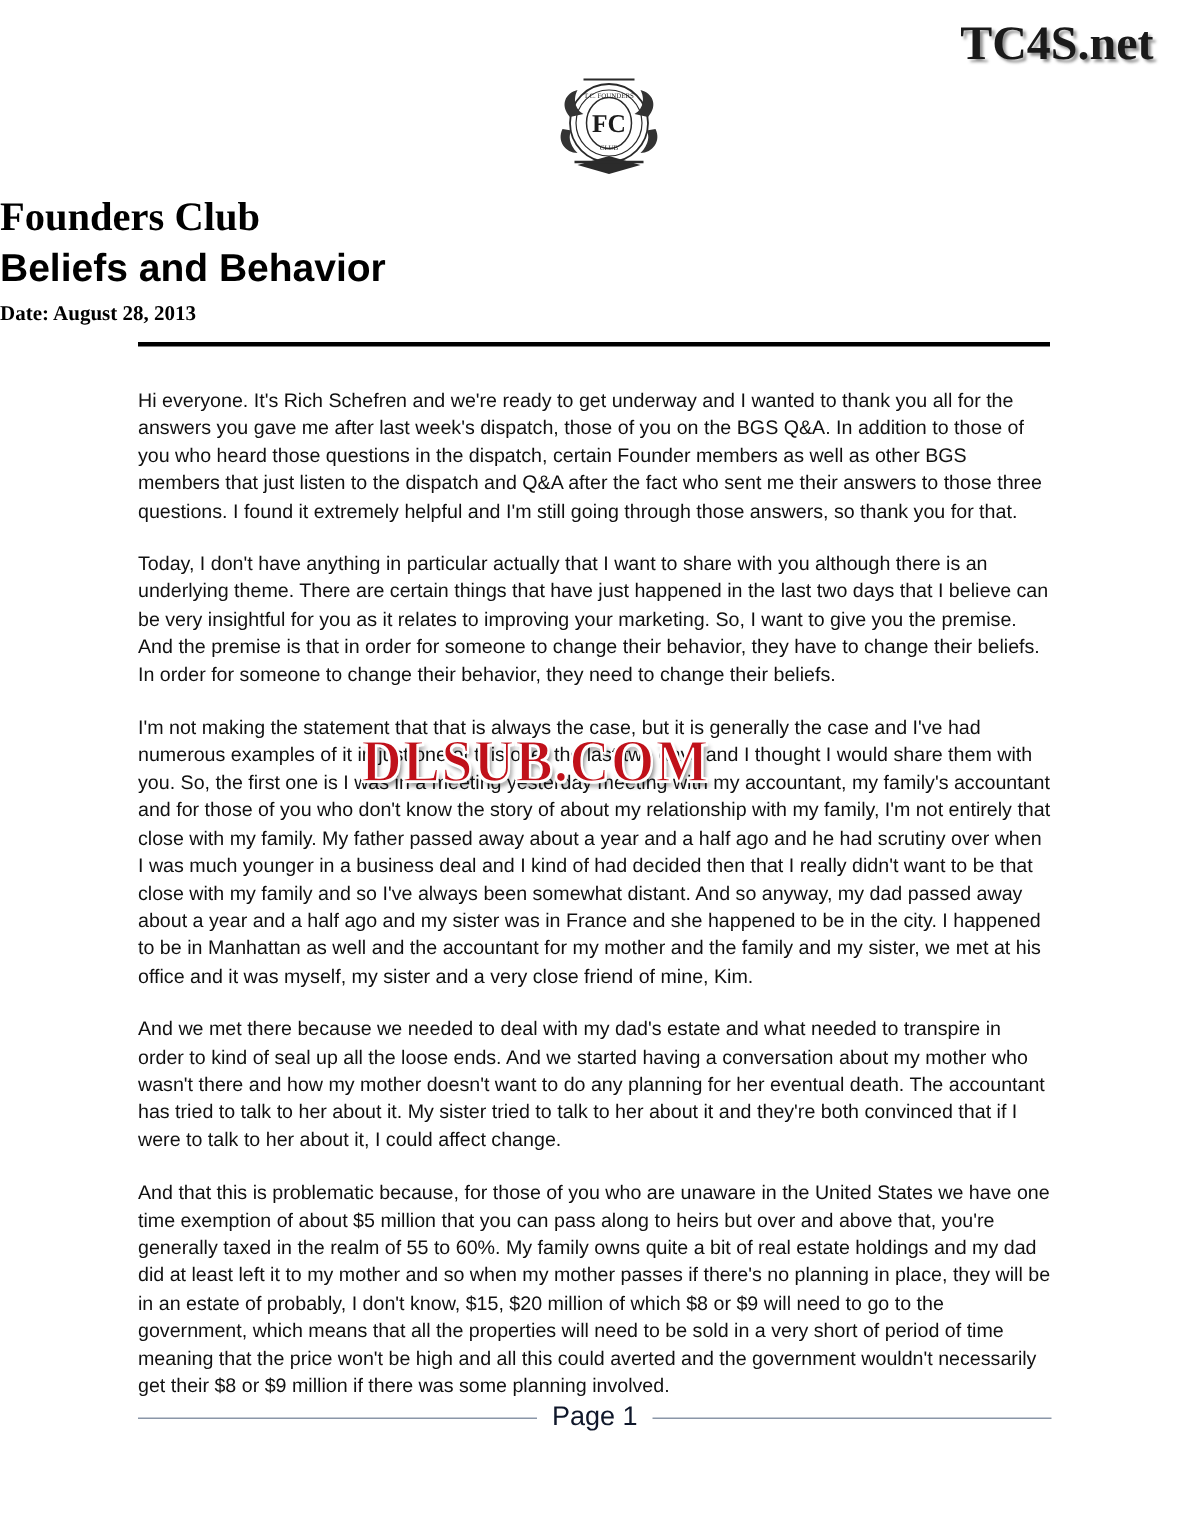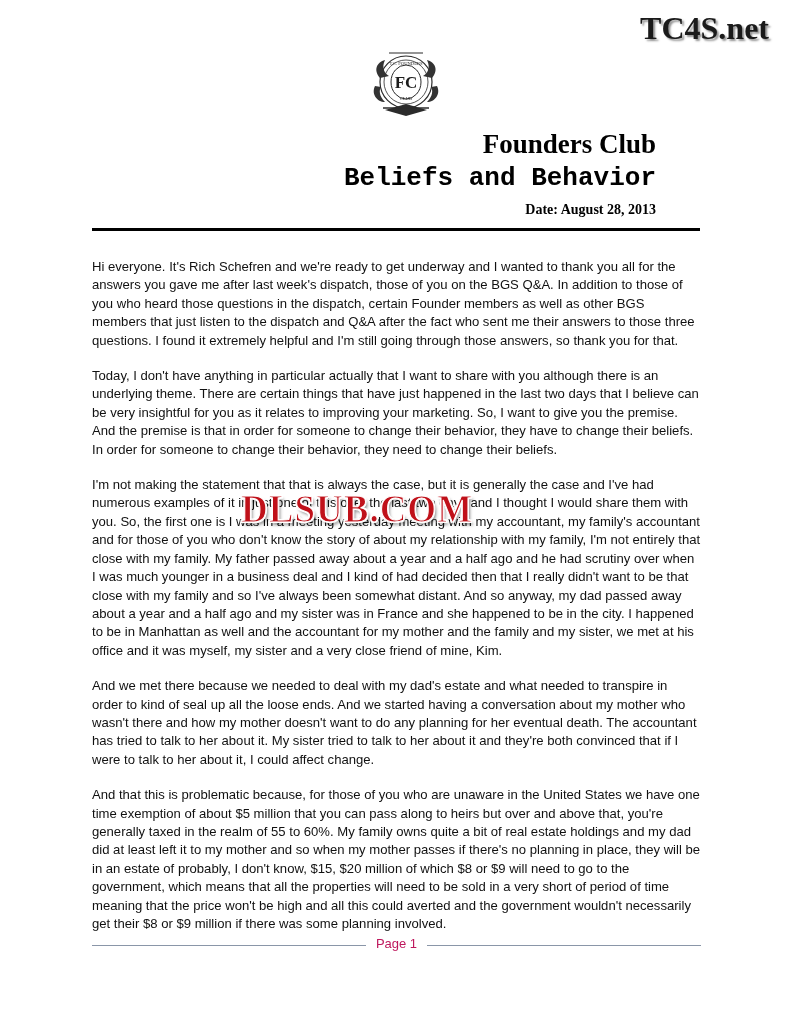--- a/index.html
+++ b/index.html
@@ -46,31 +46,31 @@
     display: inline-block;
     width: 86px;
     height: 72px;
   }
   
   .title-block {
     position: absolute;
     top: 128px;
     left: 0;
     width: 656px;
-    text-align: right;
+    text-align: left;
   }
   .doc-title {
     font-family: "Liberation Serif", serif;
     font-weight: bold;
     font-size: 27px;
     line-height: 32px;
     margin: 0;
   }
   .doc-subtitle {
-    font-family: Liberation Mono, monospace;
+    font-family: Liberation Sans, sans-serif;
     font-weight: bold;
     font-size: 26px;
     line-height: 32px;
     margin: 2px 0 0 0;
   }
   .doc-date {
     font-family: Liberation Serif, serif;
     font-weight: bold;
     font-size: 14px;
     line-height: 20px;
@@ -132,22 +132,22 @@
     left: 0;
     width: 609px;
     height: 1px;
     background: #8a96a8;
   }
   .footer-label {
     position: relative;
     display: inline-block;
     background: #ffffff;
     padding: 0 10px;
-    font-size: 13px;
-    color: #be185d;
+    font-size: 18px;
+    color: #0f172a;
   }
   .tx-mark {
     position: absolute;
     bottom: 12px;
     right: 24px;
     font-family: "Liberation Serif", serif;
     font-weight: bold;
     font-size: 25px;
     color: #b3121a;
     text-shadow: 1px 1px 1px rgba(150,150,150,0.7);

